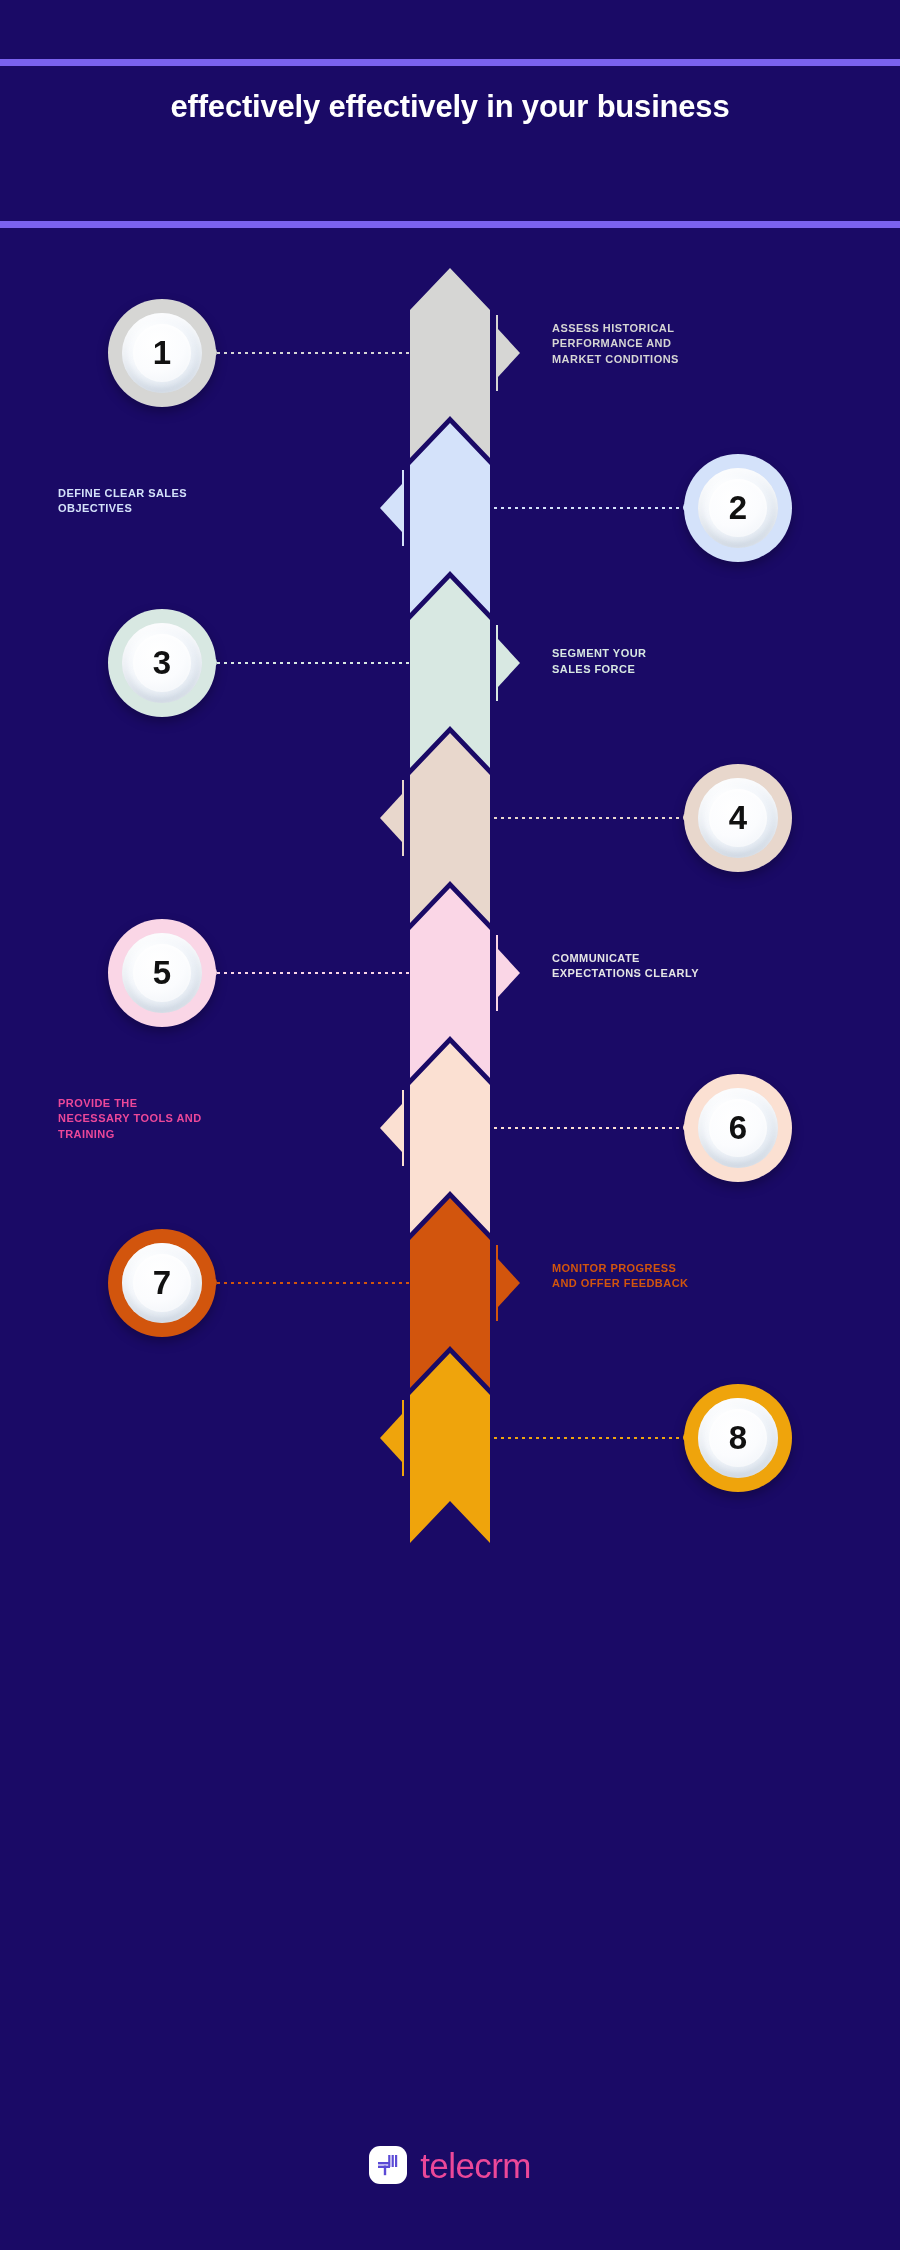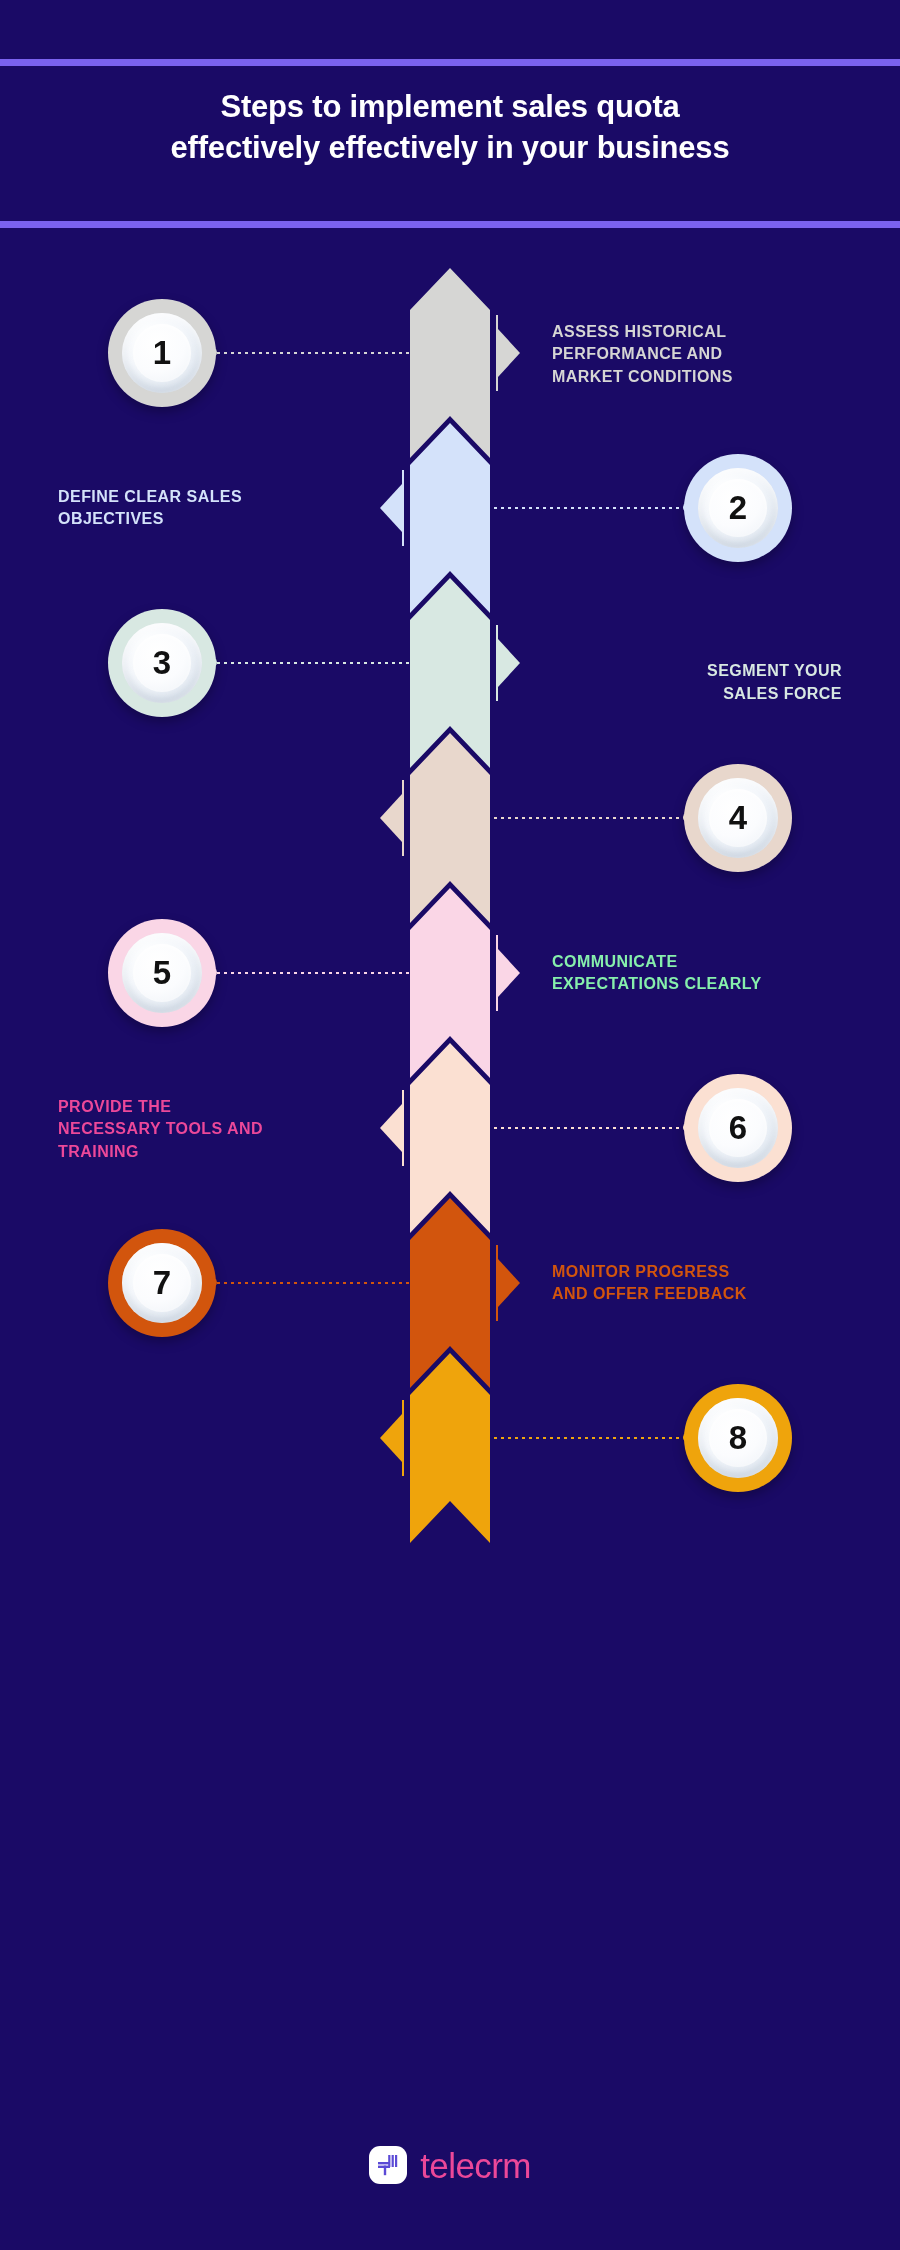--- a/index.html
+++ b/index.html
@@ -60,21 +60,21 @@
   .conn{position:absolute;height:10px;display:flex;align-items:center;}
   .conn .dot{width:9px;height:9px;border-radius:50%;flex:0 0 auto;}
   .conn .dashes{flex:1 1 auto;height:2px;}
 
   
   .pointer{position:absolute;width:26px;height:76px;}
   .pointer svg{display:block;}
 
   
   .label{
-    position:absolute;font-size:16px;font-weight:bold;
+    position:absolute;font-size:11px;font-weight:bold;
     line-height:1.42;letter-spacing:0.45px;
   }
   .label.right{text-align:left;}
   .label.left{text-align:left;}
 
   
   .footer{position:absolute;left:0;top:2130px;width:900px;height:70px;
     display:flex;align-items:center;justify-content:center;gap:13px;}
   .logo-mark{
     width:38px;height:38px;border-radius:11px;background:#ffffff;
@@ -84,21 +84,20 @@
 </style>
 </head>
 <body>
 
 <div class="page">
 
   <div class="header">
     <div class="rule top"></div>
     <div class="rule bottom"></div>
     <div class="header-title">
-      <span>Steps to implement sales quota</span>
       <span>effectively effectively in your business</span>
     </div>
   </div>
 
   <div class="spine" id="spine">
       <div class="seg" style="top: 268px; height: 190px; z-index: 10;">
         <svg viewBox="0 0 80 190" preserveAspectRatio="none">
           <path fill="#d6d6d4" d="M40 0 L80 42 L80 190 L40 148 L0 190 L0 42 Z"></path>
         </svg>
       </div>
@@ -162,21 +161,21 @@
       <div class="conn" style="top: 657.5px; left: 208px; width: 212px;">
         <div class="dot" style="background:#d8e8e2;"></div>
         <div class="dashes" style="background:repeating-linear-gradient(to right, #d8e8e2 0 3px, transparent 3px 7px);"></div>
       </div>
       <div class="pointer" style="top: 624.5px; left: 496px; z-index: 20;">
         <svg width="26" height="76" viewBox="0 0 26 76">
           <rect x="0" y="0" width="2" height="76" fill="#d8e8e2"></rect>
           <path d="M2 14 L24 38 L2 62 Z" fill="#d8e8e2"></path>
         </svg>
       </div>
-      <div class="label right" style="color: rgb(216, 232, 226); top: 660px; left: 552px; width: 290px; text-align: right;">
+      <div class="label right" style="color: rgb(216, 232, 226); top: 646px; left: 552px; width: 290px;">
         <div>SEGMENT YOUR</div>
         <div>SALES FORCE</div>
       </div>
       <div class="seg" style="top: 733px; height: 190px; z-index: 7;">
         <svg viewBox="0 0 80 190" preserveAspectRatio="none">
           <path fill="#e8d7cc" d="M40 0 L80 42 L80 190 L40 148 L0 190 L0 42 Z"></path>
         </svg>
       </div>
       <div class="badge" style="left: 684px; top: 763.5px;">
         <div class="ring" style="background:#e8d7cc;"></div>
@@ -208,21 +207,21 @@
       <div class="conn" style="top: 967.5px; left: 208px; width: 212px;">
         <div class="dot" style="background:#fad6e6;"></div>
         <div class="dashes" style="background:repeating-linear-gradient(to right, #fad6e6 0 3px, transparent 3px 7px);"></div>
       </div>
       <div class="pointer" style="top: 934.5px; left: 496px; z-index: 20;">
         <svg width="26" height="76" viewBox="0 0 26 76">
           <rect x="0" y="0" width="2" height="76" fill="#fad6e6"></rect>
           <path d="M2 14 L24 38 L2 62 Z" fill="#fad6e6"></path>
         </svg>
       </div>
-      <div class="label right" style="color: #86efac; top: 950.5px; left: 552px; width: 290px;">
+      <div class="label right" style="color: #e5e5e5; top: 950.5px; left: 552px; width: 290px;">
         <div>COMMUNICATE</div>
         <div>EXPECTATIONS CLEARLY</div>
       </div>
       <div class="seg" style="top: 1043px; height: 190px; z-index: 5;">
         <svg viewBox="0 0 80 190" preserveAspectRatio="none">
           <path fill="#fbe0d2" d="M40 0 L80 42 L80 190 L40 148 L0 190 L0 42 Z"></path>
         </svg>
       </div>
       <div class="badge" style="left: 684px; top: 1073.5px;">
         <div class="ring" style="background:#fbe0d2;"></div>

